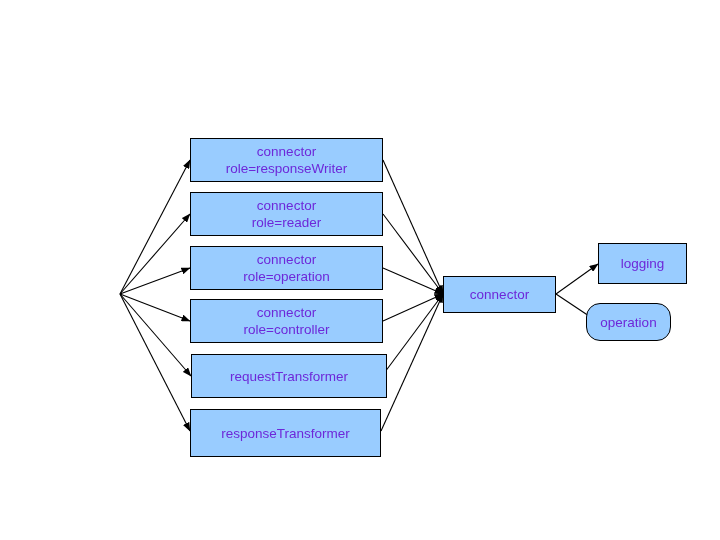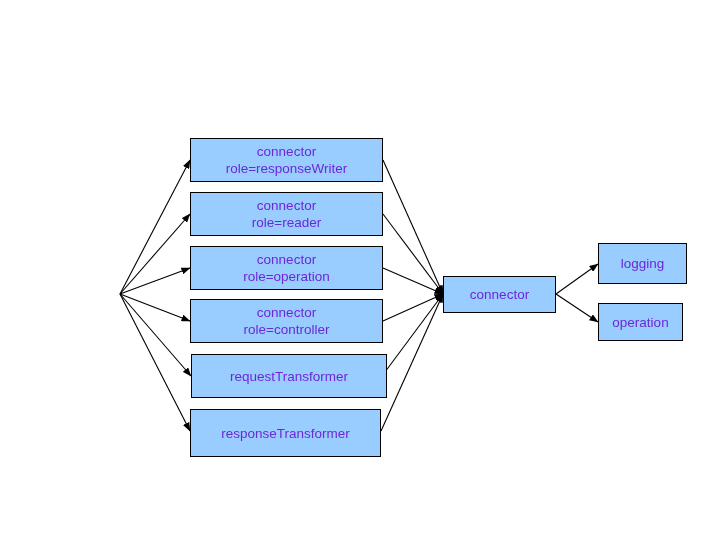--- a/index.html
+++ b/index.html
@@ -98,17 +98,17 @@
     </div>
   <div class="node" style="left: 190px; top: 409px; width: 191px; height: 48px; background: rgb(153, 204, 255); border-color: rgb(0, 0, 0);">
       <span class="line">responseTransformer</span>
     </div>
   <div class="node" style="left: 443px; top: 276px; width: 113px; height: 37px; background: rgb(153, 204, 255); border-color: rgb(0, 0, 0);">
       <span class="line">connector</span>
     </div>
   <div class="node" style="left: 598px; top: 243px; width: 89px; height: 41px; background: rgb(153, 204, 255); border-color: rgb(0, 0, 0); text-align: center;">
       <span class="line">logging</span>
     </div>
-  <div class="node" style="left: 598px; top: 303px; width: 85px; height: 38px; background: rgb(153, 204, 255); border-color: rgb(0, 0, 0);">
+  <div class="node" style="left: 586px; top: 303px; width: 85px; height: 38px; background: rgb(153, 204, 255); border-color: rgb(0, 0, 0); border-radius: 14px;">
       <span class="line">operation</span>
     </div>
 
 </div>
 
 </body></html>

